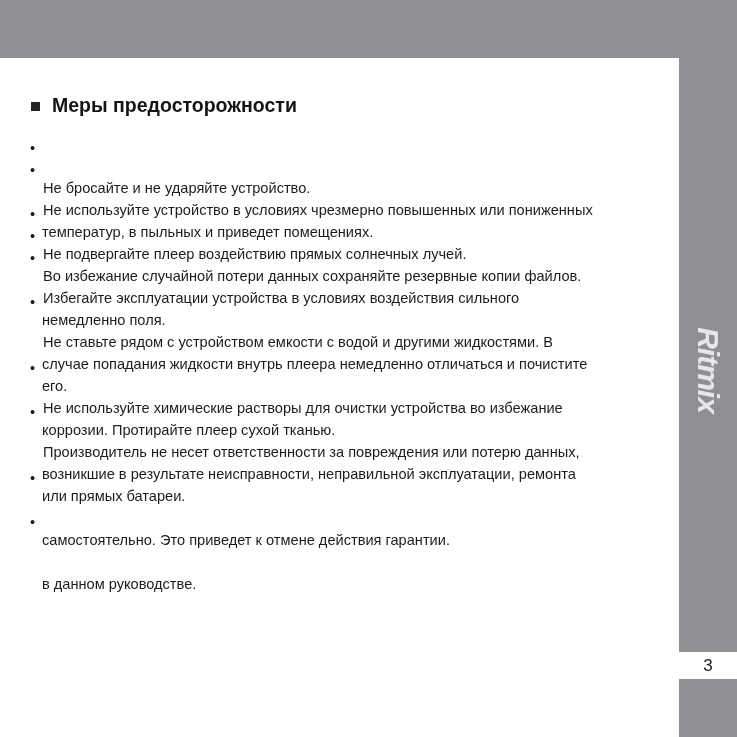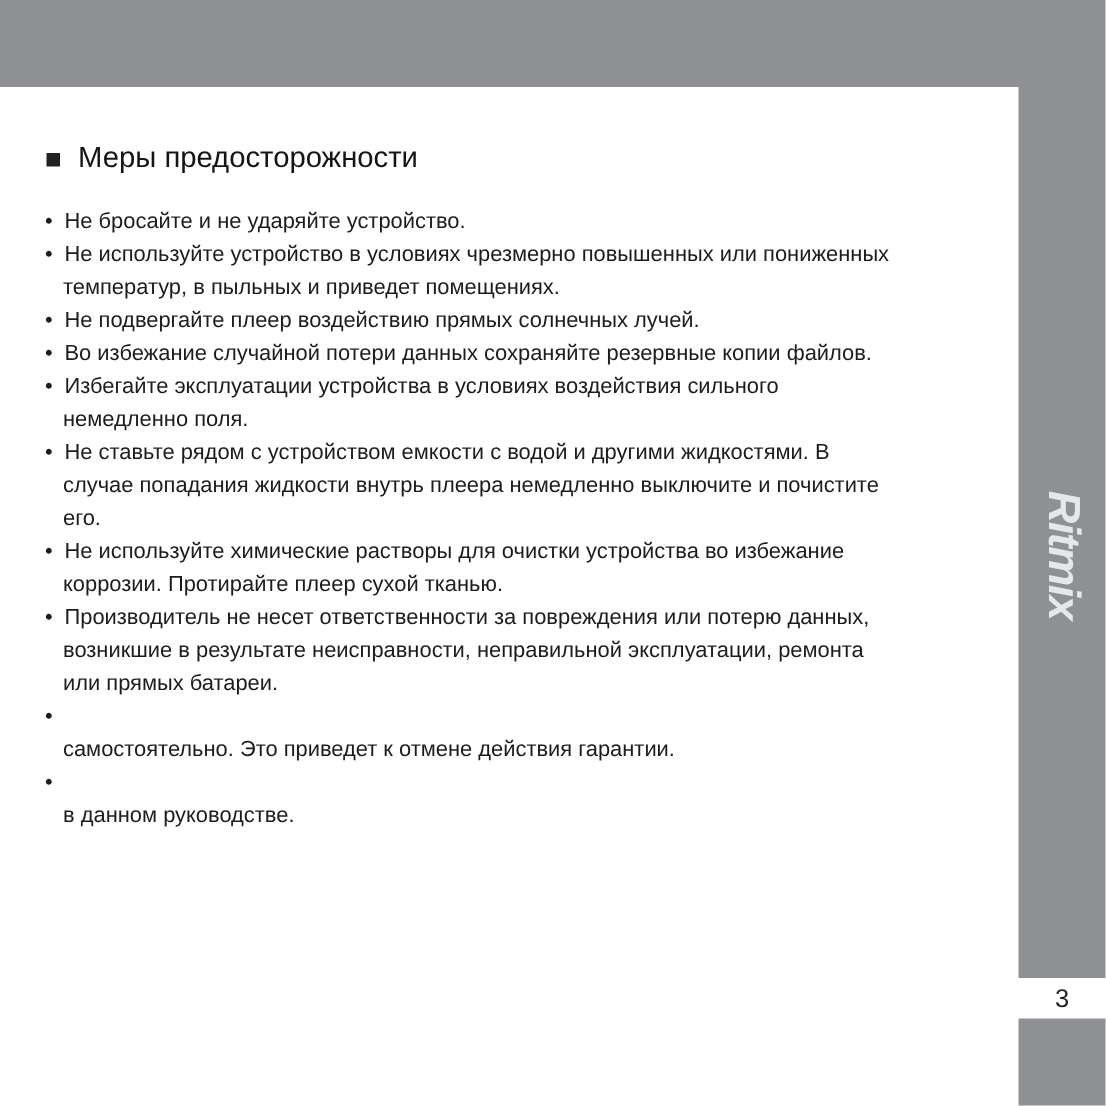--- a/index.html
+++ b/index.html
@@ -23,30 +23,30 @@
   .logo-text {
     position: absolute; left: 50%; top: 50%;
     transform: translate(-50%, -50%) rotate(90deg);
     font-family: "Liberation Sans", sans-serif; font-weight: bold;
     font-size: 30px; color: #e6e7e8; letter-spacing: -1px; white-space: nowrap;
     font-style: italic;
   }
   .heading {
     position: absolute; left: 31px; top: 94px;
     display: flex; align-items: center;
-    font-size: 19.5px; font-weight: normal; color: #151515;
+    font-size: 19.5px; font-weight: bold; color: #151515;
   }
   .heading-square { width: 9px; height: 9px; background: #222; margin-right: 12px; margin-top: 2px; }
   .list { position: absolute; left: 0; top: 137px; width: 678px; }
   .line {
     height: 22px; line-height: 22px; font-size: 14.6px; white-space: nowrap;
     position: relative;
   }
   .bullet { position: absolute; left: 30px; top: 0; }
-  .line-text { position: absolute; left: 43px; }
+  .line-text { position: absolute; left: 43px; margin-top: 40px; }
   .line-text.cont { left: 42px; }
 </style>
 </head>
 <body>
 
 <div class="top-band"></div>
 <div class="right-band-upper"></div>
 <div class="right-band-lower"></div>
 
 <div class="logo">
@@ -85,21 +85,21 @@
       <span class="line-text">Избегайте эксплуатации устройства в условиях воздействия сильного</span>
     </div>
     <div class="line">
       <span class="line-text cont"> немедленно поля.</span>
     </div>
     <div class="line">
       <span class="bullet">•</span>
       <span class="line-text">Не ставьте рядом с устройством емкости с водой и другими жидкостями. В</span>
     </div>
     <div class="line">
-      <span class="line-text cont">случае попадания жидкости внутрь плеера немедленно выключите и почистите</span>
+      <span class="line-text cont">случае попадания жидкости внутрь плеера немедленно отличаться и почистите</span>
     </div>
     <div class="line">
       <span class="line-text cont">его.</span>
     </div>
     <div class="line">
       <span class="bullet">•</span>
       <span class="line-text">Не используйте химические растворы для очистки устройства во избежание</span>
     </div>
     <div class="line">
       <span class="line-text cont">коррозии. Протирайте плеер сухой тканью.</span>

